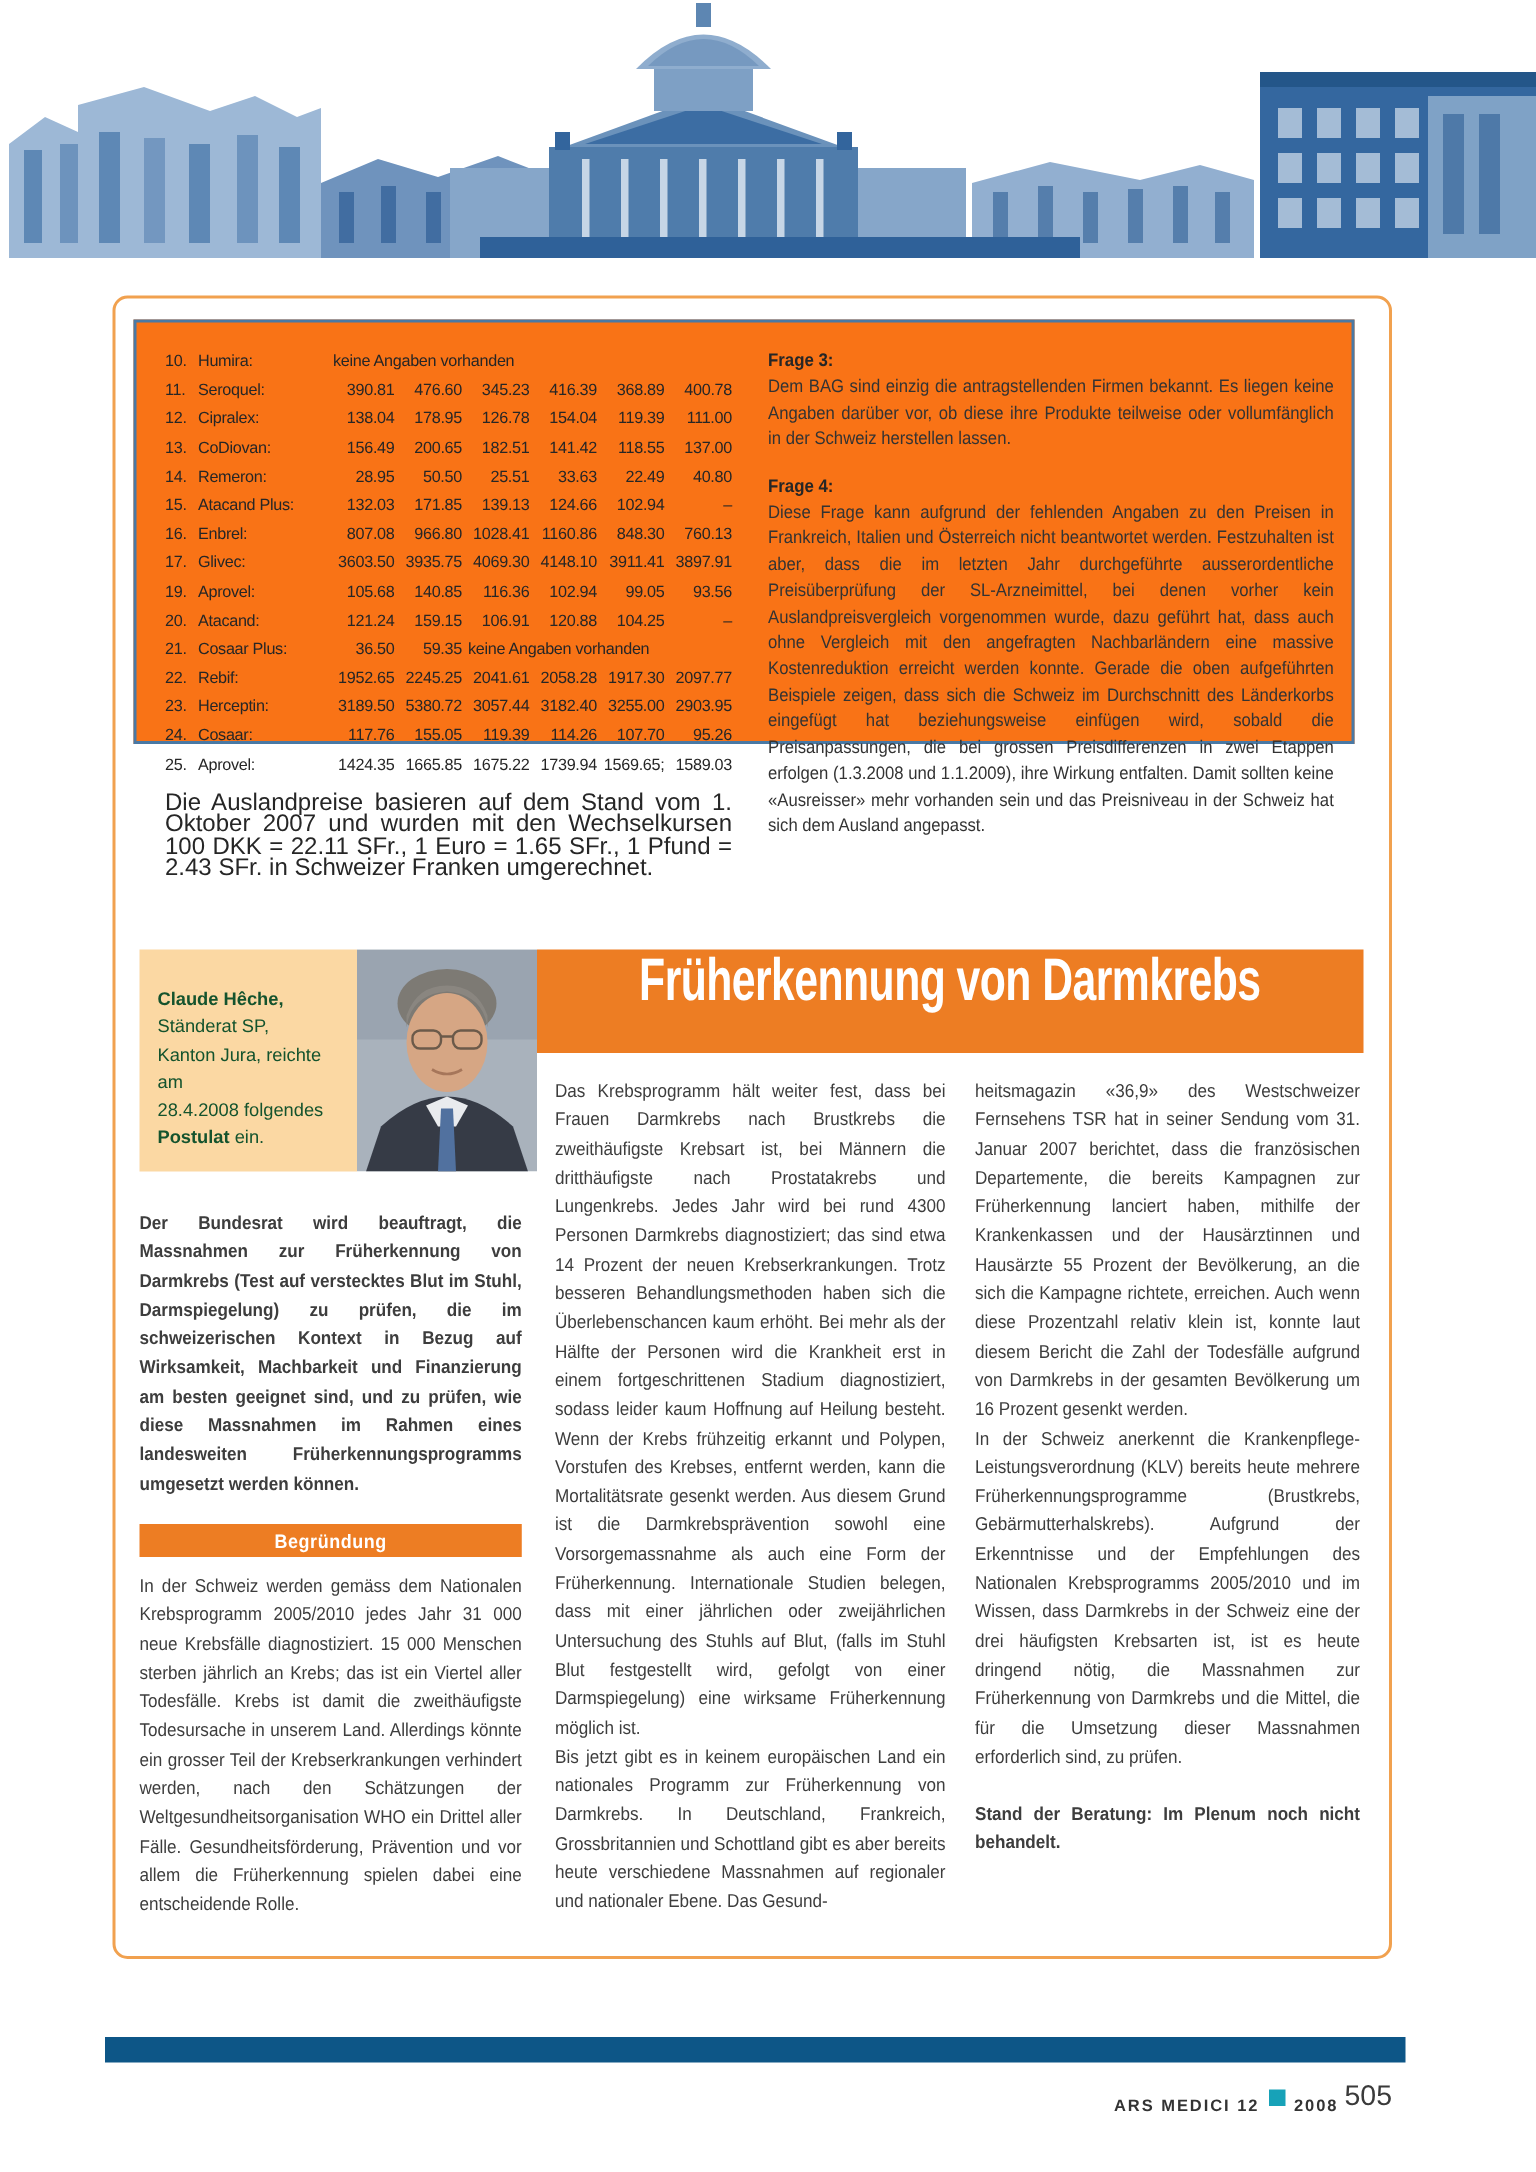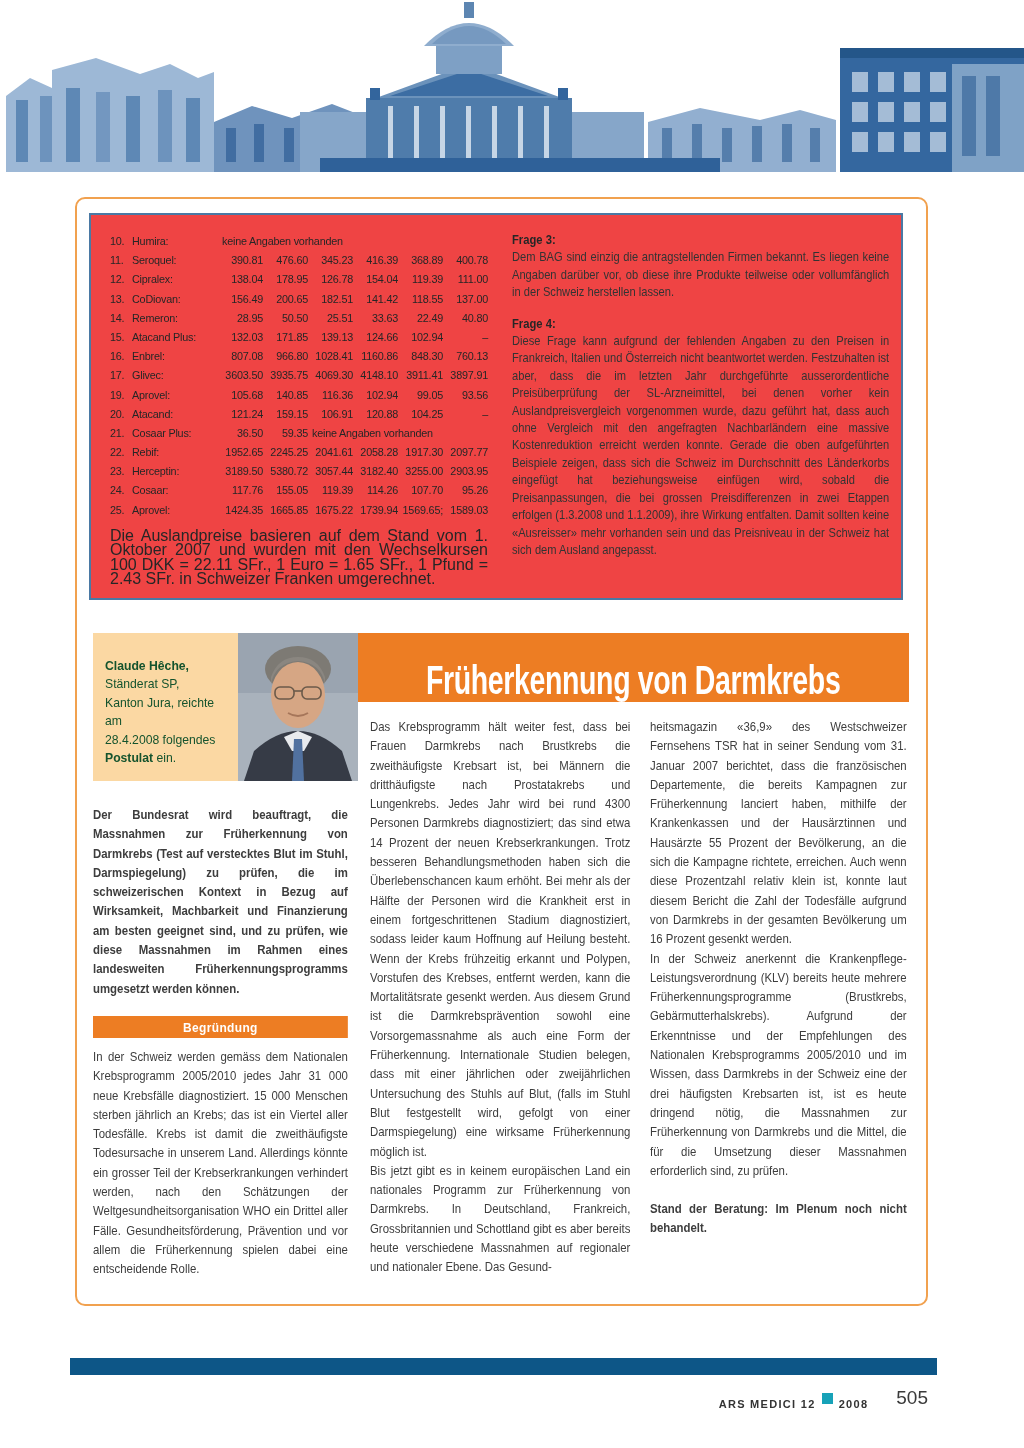--- a/index.html
+++ b/index.html
@@ -4,22 +4,22 @@
 <style>
   html,body{margin:0;padding:0;background:#fff;}
   .page{position:relative;width:1024px;height:1448px;background:#fff;overflow:hidden;
         font-family:"Liberation Sans",sans-serif;color:#3d3d3d;}
   
   .header-img{position:absolute;left:0;top:0;}
   
   .frame{position:absolute;left:75px;top:197px;width:853px;height:1109px;
          border:2px solid #f1a14f;border-radius:10px;box-sizing:border-box;}
   
-  .pricebox{position:absolute;left:89px;top:213px;width:814px;height:387px;
-            background:#ef4444;border:2px solid #4a79a4;box-sizing:border-box;}
+  .pricebox{position:absolute;left:89px;top:213px;width:814px;height:283px;
+            background:#f97316;border:2px solid #4a79a4;box-sizing:border-box;}
   .pb-left{position:absolute;left:19px;top:17px;width:381px;}
   .prow{display:flex;height:19.2px;line-height:19.2px;font-size:10.8px;
         letter-spacing:-0.2px;color:#262626;white-space:nowrap;}
   .pno{width:22px;}
   .pname{width:86px;}
   .pv{width:45px;text-align:right;}
   .pnote{padding-left:4px;}
   .footnote{margin:9px 0 0 0;font-size:16px;line-height:14.4px;color:#262626;
             text-align:justify;width:378px;}
   .pb-right{position:absolute;left:421px;top:17px;width:410px;
@@ -27,42 +27,42 @@
   .pb-right h3{margin:0;font-size:12.2px;line-height:17.4px;color:#262626;}
   .pb-right p{margin:0;font-size:12.1px;line-height:17.4px;color:#333;text-align:justify;}
   .q4h{margin-top:14px !important;}
   
   .authorbox{position:absolute;left:93px;top:633px;width:145px;height:148px;
              background:#fbd8a3;box-sizing:border-box;padding:24px 8px 0 12px;}
   .authorbox p{margin:0;font-size:12.2px;line-height:18.4px;color:#14532d;}
   .a-bold{font-weight:bold;}
   .portrait{position:absolute;left:238px;top:633px;}
   .titlebar{position:absolute;left:358px;top:633px;width:551px;height:69px;background:#ed7d23;
-            display:flex;align-items:flex-end;justify-content:center;}
+            display:flex;align-items:flex-start;justify-content:center;}
   .titlebar h1{margin:0;color:#fff;font-size:38px;font-weight:bold;white-space:nowrap;
                transform:scale(0.75,1.05);letter-spacing:-0.5px;}
   
   .col{position:absolute;transform:scaleX(0.92);transform-origin:0 0;}
   .col p{margin:0;font-size:12.4px;line-height:19.3px;text-align:justify;color:#3d3d3d;}
   .col1{left:93px;top:806px;width:277px;height:500px;}
   .col2{left:370px;top:718px;width:283px;}
   .col3{left:650px;top:718px;width:279px;}
   .lead{font-weight:bold;color:#2e2e2e;}
   .begr{position:absolute;left:0;top:210px;width:100%;height:22px;background:#ed7d23;
         display:flex;align-items:center;justify-content:center;}
   .begr span{color:#fff;font-weight:bold;font-size:13px;letter-spacing:0.4px;}
   .col1 .body{position:absolute;left:0;top:242px;width:100%;}
   .status{font-weight:bold;color:#2e2e2e;margin-top:19px !important;}
   
   .bottombar{position:absolute;left:70px;top:1358px;width:867px;height:17px;background:#0d5687;}
   .footer{position:absolute;left:0;top:1386px;width:928px;display:flex;align-items:center;
           justify-content:flex-end;}
   .f-j,.f-y{font-size:11px;letter-spacing:1.3px;color:#333;font-weight:bold;margin-top:12px;}
   .f-sq{display:inline-block;width:11px;height:11px;background:#17a2b8;margin:0 6px;}
-  .f-p{font-size:19px;color:#3a3a3a;margin-left:28px;}
+  .f-p{font-size:19px;color:#3a3a3a;margin-left:4px;}
 </style>
 </head>
 <body>
 
 <div class="page">
 
   <svg class="header-img" width="1024" height="172" viewBox="0 0 1024 172">
     <rect width="1024" height="172" fill="#ffffff"></rect>
     <path d="M6,96 L30,78 L52,88 L52,70 L96,58 L140,74 L170,64 L198,78 L214,72 L214,172 L6,172 Z" fill="#9db8d6"></path>
     <rect x="16" y="100" width="12" height="62" fill="#34679f" opacity="0.6"></rect>

